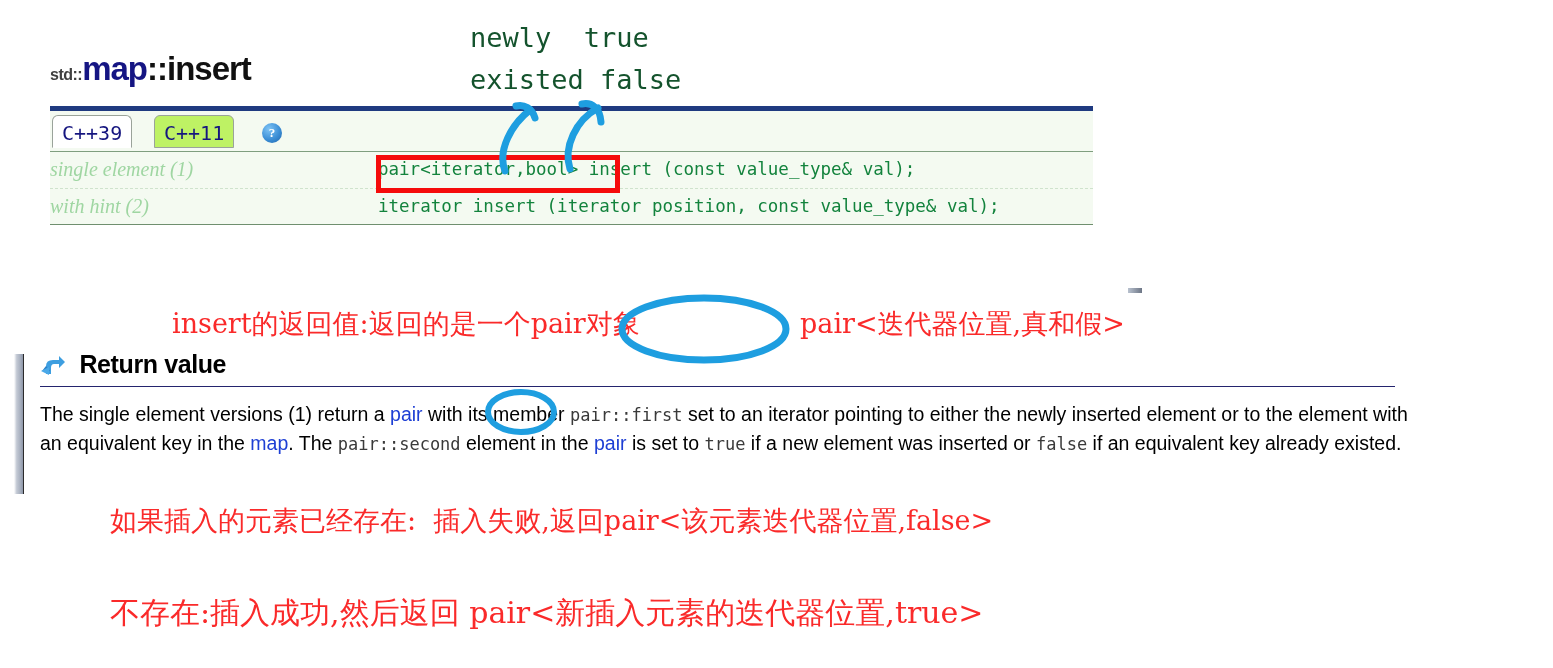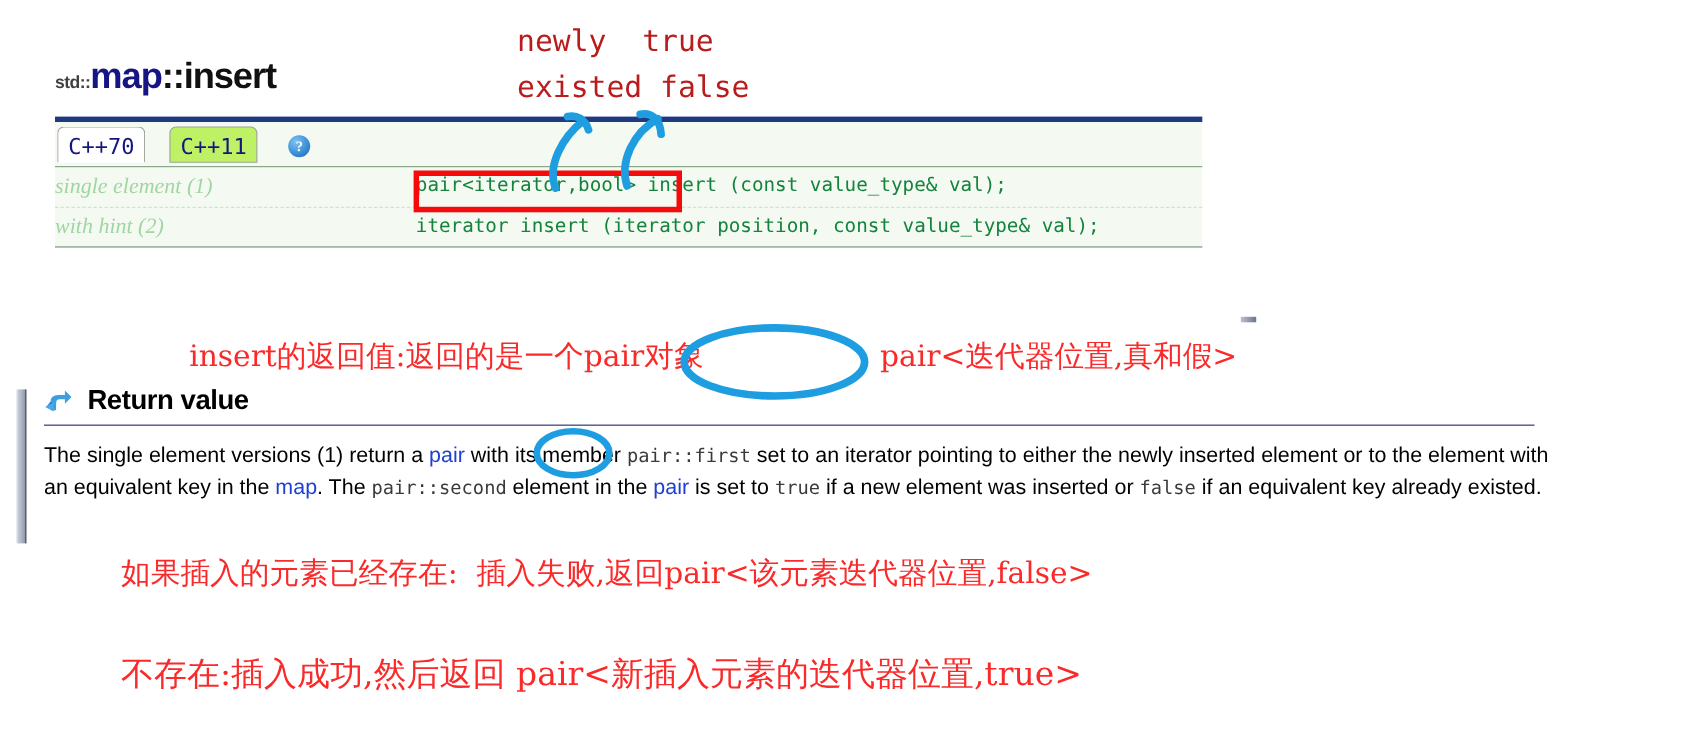--- a/index.html
+++ b/index.html
@@ -110,21 +110,21 @@
   #rvbody .lnk{color:#1e3fd4;}
   #rvbody .mono{
     font-family:"DejaVu Sans Mono","Liberation Mono",monospace;
     font-size:17px;color:#3a3a3a;
   }
 
   
   .ann-blue{
     position:absolute;
     font-family:"DejaVu Sans Mono","Liberation Mono",monospace;
-    color:#b91c1c; font-size:27px; white-space:pre;
+    color:#14532d; font-size:27px; white-space:pre;
   }
   .ann-red{
     position:absolute;
     color:#fa2a2a; white-space:pre;
     font-family:"DejaVu Serif","Liberation Serif",serif;
   }
 
   #ann-newly{left:470px;top:22px;}
   #ann-existed{left:470px;top:64px;}
 
@@ -154,21 +154,21 @@
 <div id="title">
   <span class="std">std::</span><span class="map">map</span><span class="rest">::insert</span>
 </div>
 
 <div id="sigpanel">
 
   <div id="topbar"></div>
 
   <div id="tabrow">
     <div class="tab active" id="tab98">
-      <span>C++70</span>
+      <span>C++39</span>
     </div>
     <div class="tab inactive" id="tab11">
       <span>C++11</span>
     </div>
     <div id="helpicon">?</div>
   </div>
 
   <div id="sigtable">
 
     <div class="sigrow" id="row1">

